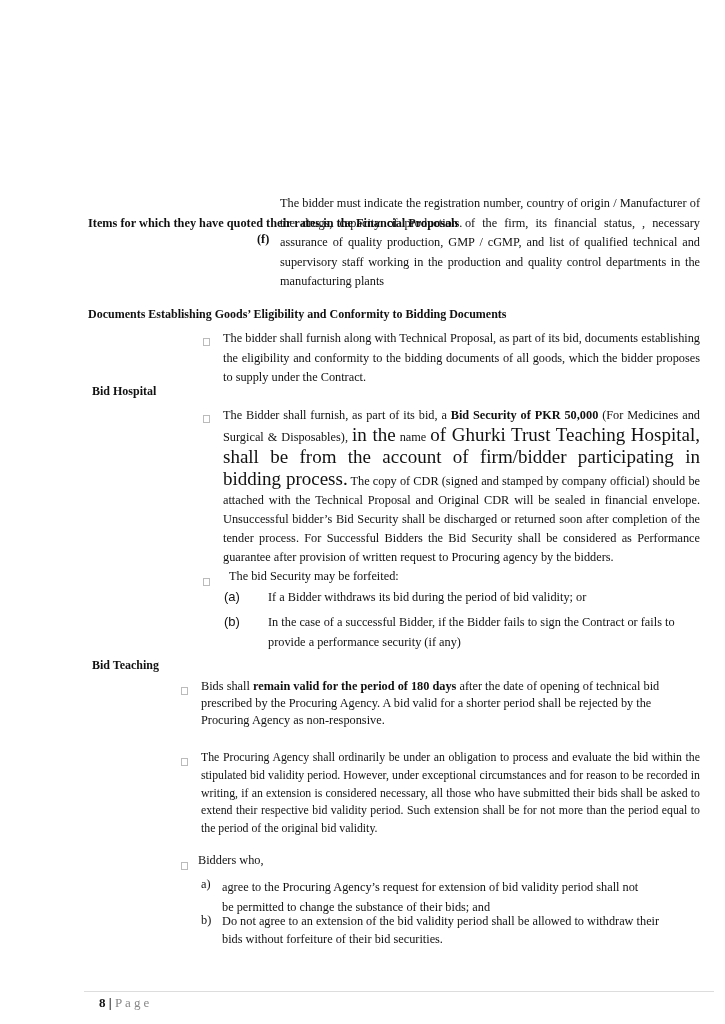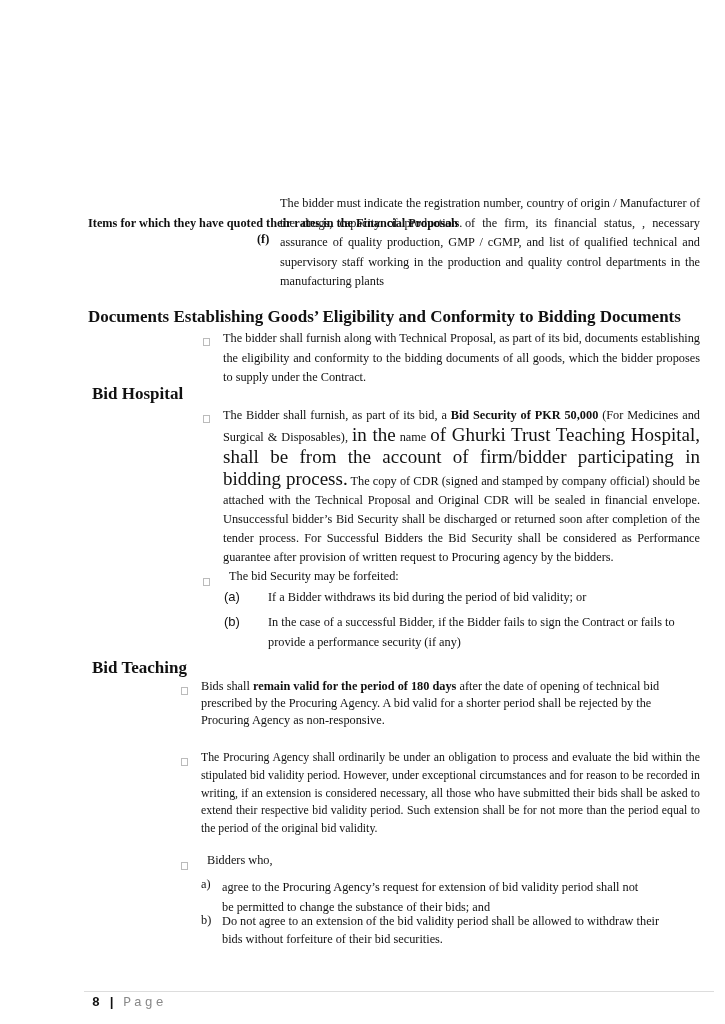--- a/index.html
+++ b/index.html
@@ -3,25 +3,25 @@
 <meta charset="utf-8">
 <style>
   html, body { margin: 0; padding: 0; background: #ffffff; }
   body { width: 725px; height: 1024px; position: relative; overflow: hidden;
          font-family: "Liberation Serif", serif; color: #111; font-size: 12.3px; }
   .abs { position: absolute; }
   .b { font-weight: bold; margin-top: 35px; }
   .just { text-align: justify; text-align-last: left; }
   .line { line-height: 19.5px; }
   .box { display: inline-block; width: 7px; height: 8px; border: 1px solid #bbb; box-sizing: border-box; }
-  .heading { font-weight: bold; font-size: 17px; }
+  .heading { font-weight: bold; font-size: 12px; }
   .big { font-size: 19px; }
   .sans { font-family: "Liberation Sans", sans-serif; font-size: 13px; }
   .footer-rule { position: absolute; left: 84px; top: 991px; width: 630px; height: 1px; background: #ddd; }
-  .footer { position: absolute; left: 92px; top: 995px; font-family: Liberation Mono, monospace; font-size: 13px; }
+  .footer { position: absolute; left: 99px; top: 995px; font-family: Liberation Serif, serif; font-size: 13px; }
   .footer .num { font-weight: bold; color: #111; }
   .footer .pg { color: #888; letter-spacing: 3px; }
 </style>
 </head>
 <body>
 
 <div class="abs b" style="left:88px; top:181px;">
   <span>Items for which they have quoted their rates in the Financial Proposals</span><span style="font-weight:normal">.</span>
 </div>
 
@@ -49,21 +49,21 @@
 
 <div class="abs heading" style="left:92px; top:658px;">Bid Teaching</div>
 
 <div class="abs" style="left:181px; top:684px;"><span class="box"></span></div>
 <div class="abs" style="left:201px; top:678px; width:480px; line-height:17px;"><span>Bids shall </span><span class="b">remain valid for the period of 180 days</span><span> after the date of opening of technical bid prescribed by the Procuring Agency. A bid valid for a shorter period shall be rejected by the Procuring Agency as non-responsive.</span></div>
 
 <div class="abs" style="left:181px; top:755px;"><span class="box"></span></div>
 <div class="abs just" style="left:201px; top:749px; width:499px; line-height:17.8px; font-size:11.8px;">The Procuring Agency shall ordinarily be under an obligation to process and evaluate the bid within the stipulated bid validity period. However, under exceptional circumstances and for reason to be recorded in writing, if an extension is considered necessary, all those who have submitted their bids shall be asked to extend their respective bid validity period. Such extension shall be for not more than the period equal to the period of the original bid validity.</div>
 
 <div class="abs" style="left:181px; top:859px;"><span class="box"></span></div>
-<div class="abs" style="left:207px; top:853px;">Bidders who,</div>
+<div class="abs" style="left:198px; top:853px;">Bidders who,</div>
 
 <div class="abs" style="left:201px; top:877px;">a)</div>
 <div class="abs" style="left:222px; top:877px; width:430px; line-height:20px;">agree to the Procuring Agency’s request for extension of bid validity period shall not be permitted to change the substance of their bids; and</div>
 
 <div class="abs" style="left:201px; top:913px;">b)</div>
 <div class="abs" style="left:222px; top:913px; width:460px; line-height:17.5px;">Do not agree to an extension of the bid validity period shall be allowed to withdraw their bids without forfeiture of their bid securities.</div>
 
 <div class="footer-rule"></div>
 <div class="footer">
   <span class="num">8</span>

